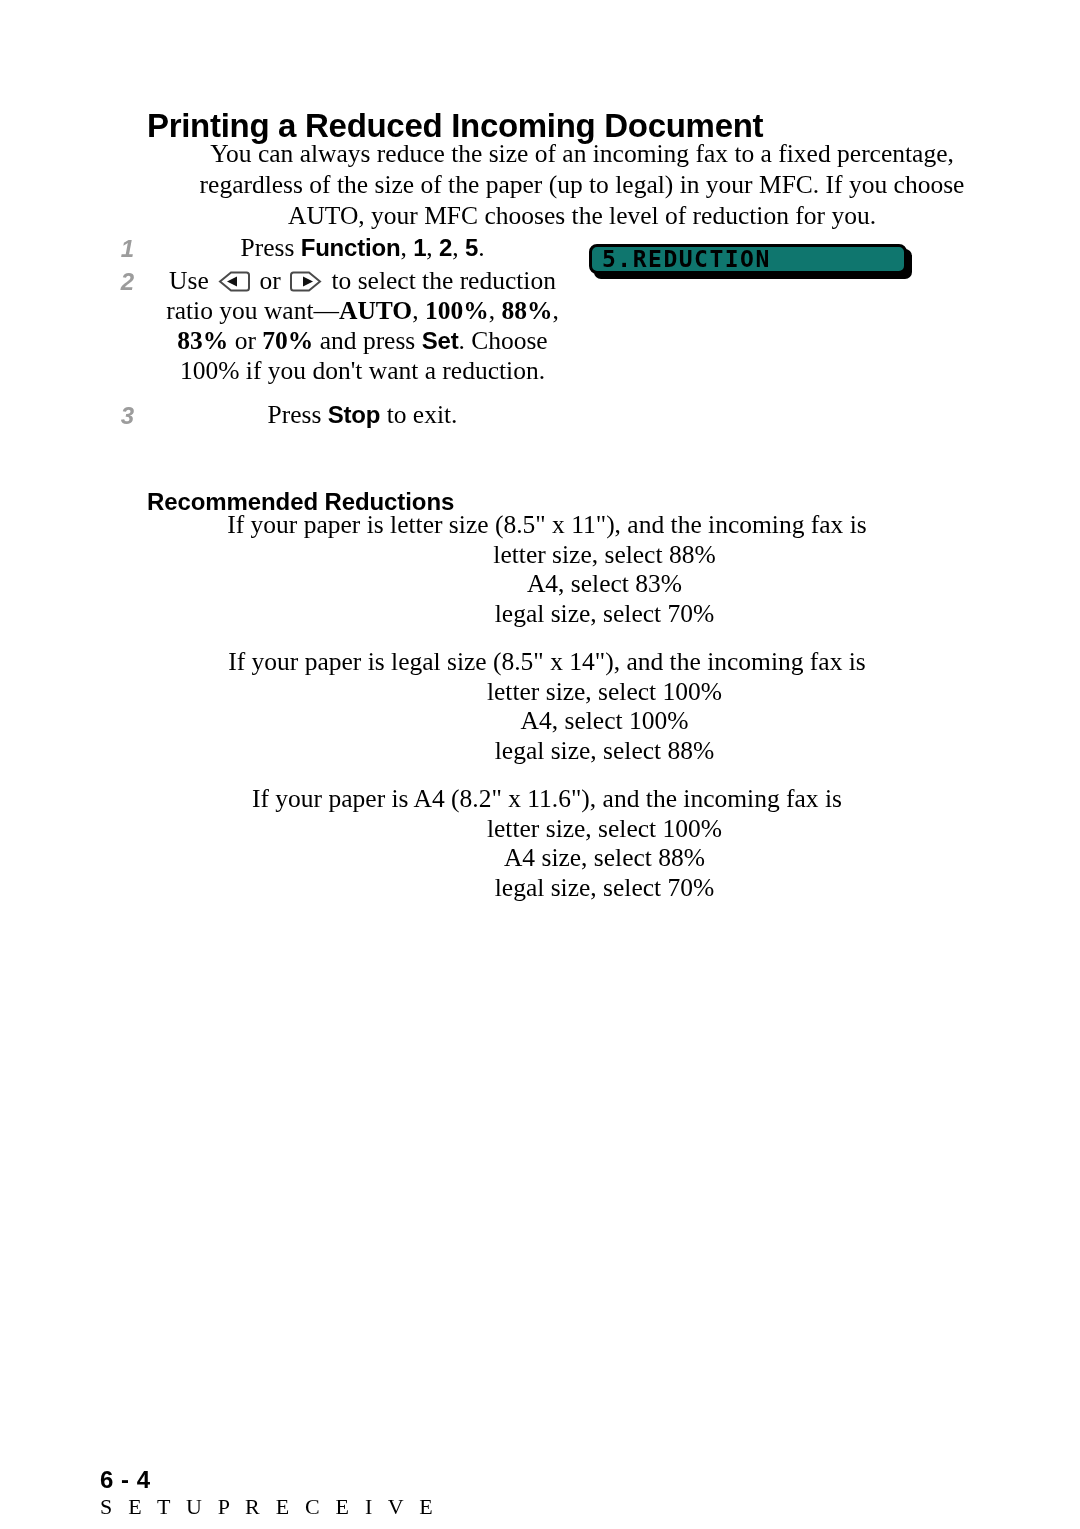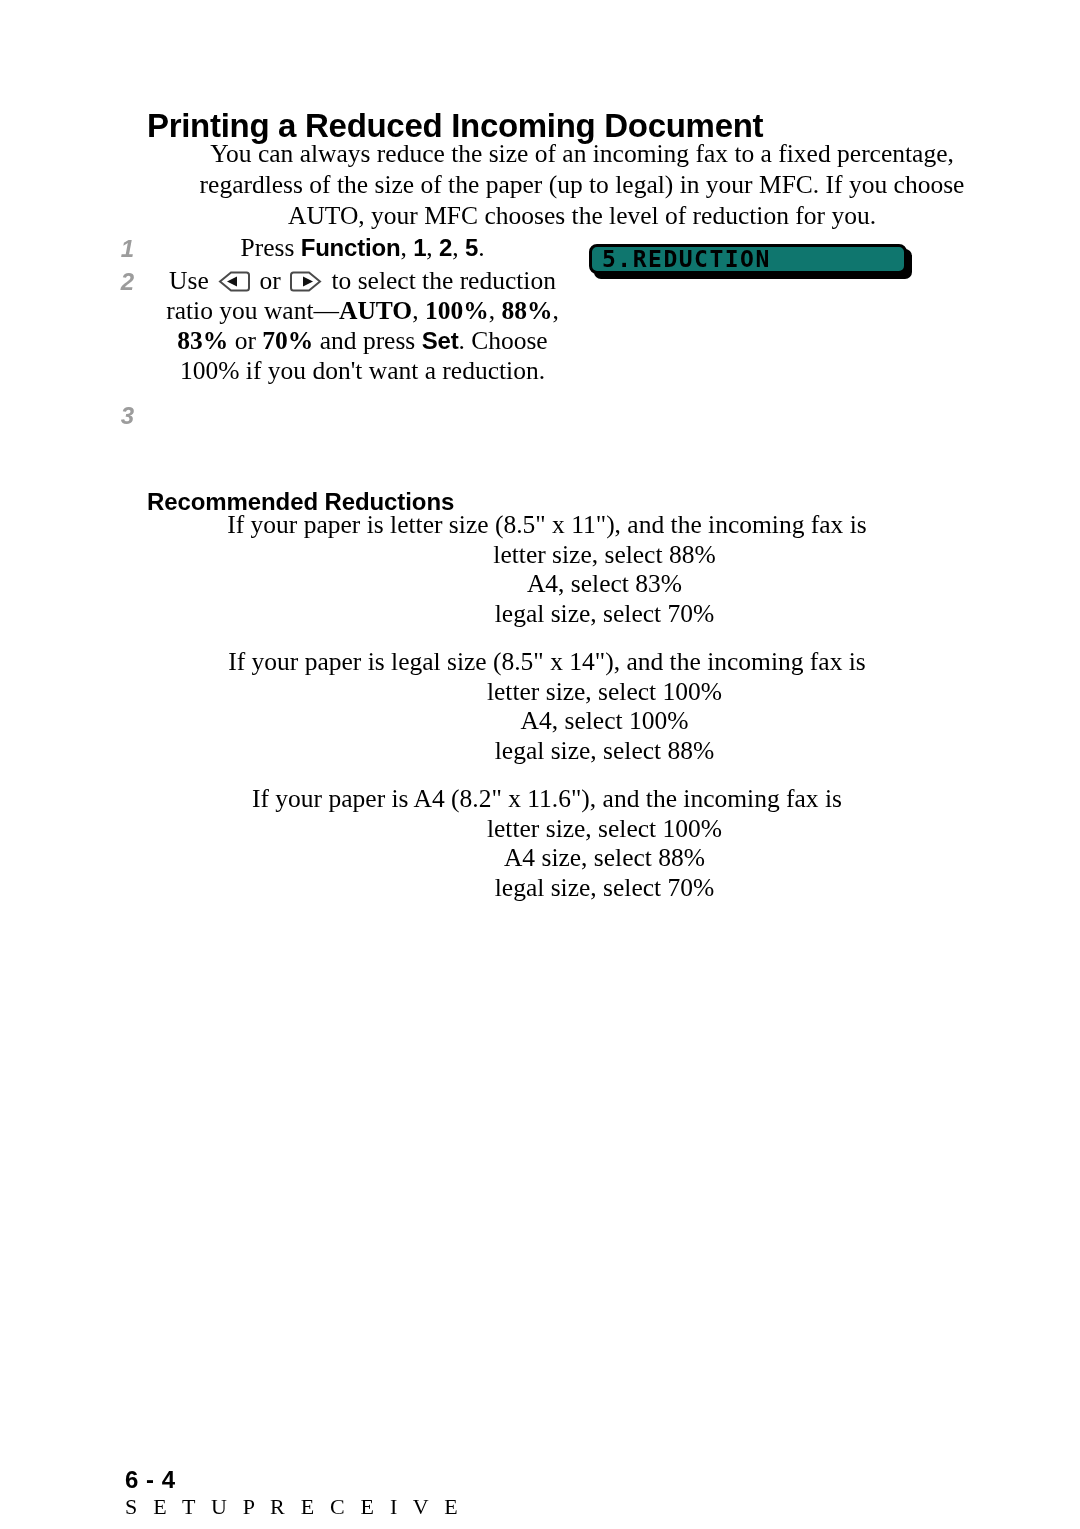--- a/index.html
+++ b/index.html
@@ -180,21 +180,21 @@
     flex-direction: column;
   }
   .footer-page {
     font-family: "Liberation Sans", "DejaVu Sans", sans-serif;
     font-weight: bold;
     font-size: 24px;
     letter-spacing: 0.5px;
     white-space: nowrap;
   }
   .footer-sec {
-    margin-left: 41px;
+    margin-left: 16px;
     font-family: "Liberation Serif", "DejaVu Serif", serif;
     font-size: 22px;
     letter-spacing: 5.2px;
     white-space: nowrap;
   }
 </style>
 </head>
 <body>
 
 <div class="page">
@@ -227,20 +227,23 @@
                 <path d="M24 10.5 L14 5.5 L14 15.5 Z" fill="#111111"></path>
               </svg></span><span> to select the reduction</span></span>
         <span class="ln"><span>ratio you want—</span><span class="bv">AUTO</span><span>, </span><span class="bv">100%</span><span>, </span><span class="bv">88%</span><span>,</span></span>
         <span class="ln"><span class="bv">83%</span><span> or </span><span class="bv">70%</span><span> and press </span><span class="key">Set</span><span>.  Choose</span></span>
         <span class="ln">100% if you don't want a reduction.</span>
       </span>
     </li>
 
     <li class="step" style="margin-top:14px;">
       <span class="step-num">3</span>
+      <span class="step-body">
+        <span class="ln"><span>Press </span><span class="key">Stop</span><span> to exit.</span></span>
+      </span>
     </li>
 
   </ol>
 
   <div class="lcd">
     <div class="lcd-shadow"></div>
     <div class="lcd-box">
       <span class="lcd-text">5.REDUCTION</span>
     </div>
   </div>

